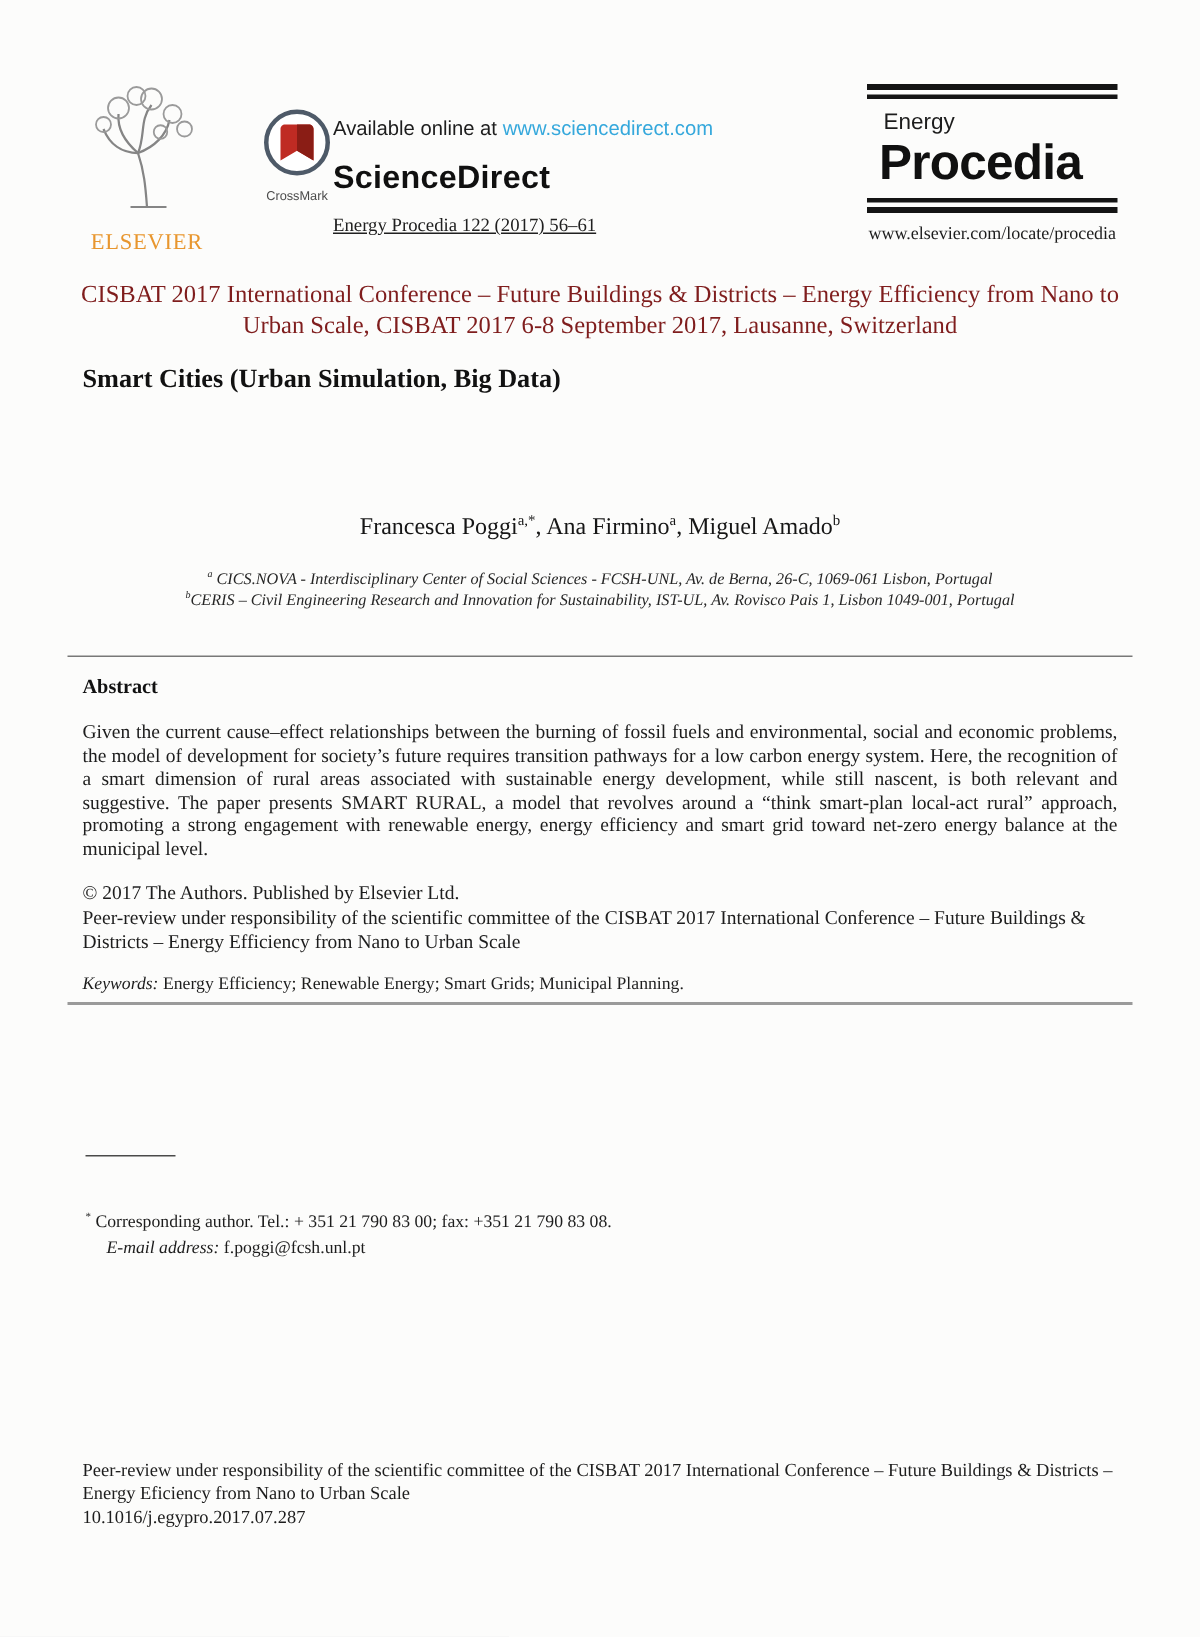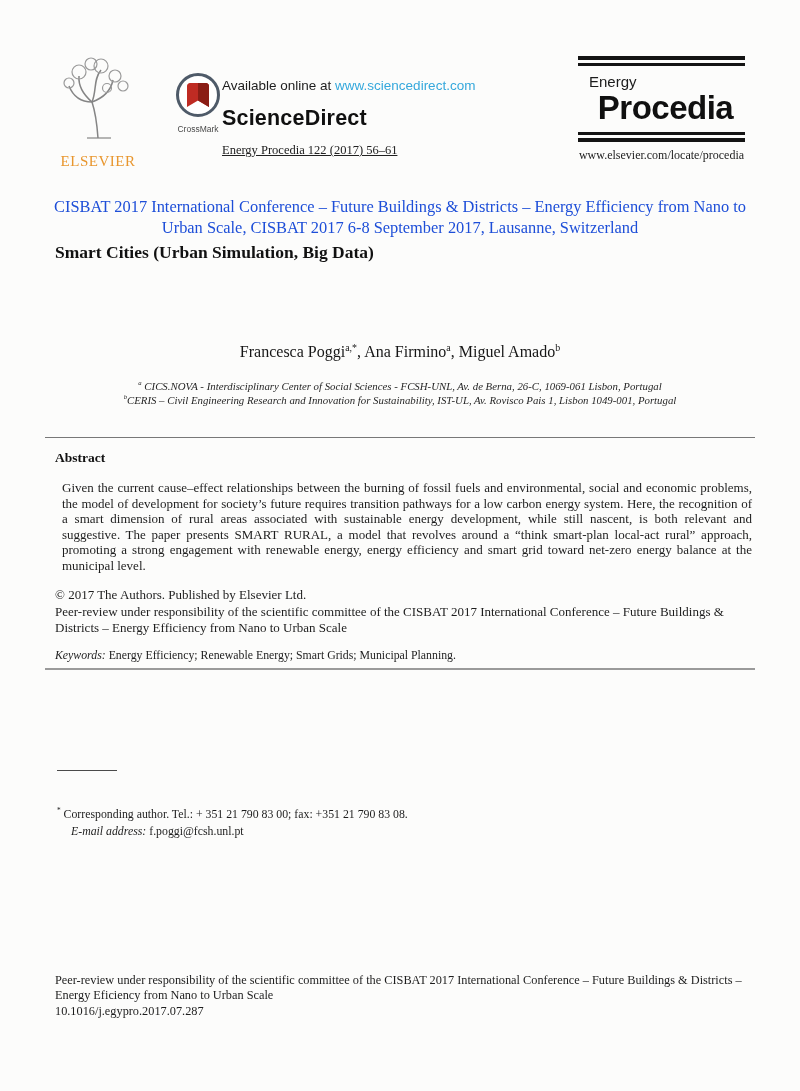--- a/index.html
+++ b/index.html
@@ -19,40 +19,40 @@
   .avail{font-size:13.5px;color:#1d1d1d;}
   .avail a, .link-blue{color:#35a8dc;text-decoration:none;}
   .sd-wordmark{font-size:21.5px;font-weight:bold;color:#101010;margin-top:13px;letter-spacing:.2px;}
   .citation{font-size:12.5px;margin-top:12px;color:#202020;text-decoration:underline;}
   .procedia-box{left:578px;top:56px;width:167px;}
   .rule-a{height:3.5px;background:#141414;}
   .rule-gap{height:3px;}
   .rule-b{height:3px;background:#141414;}
   .pj-energy{font-family:"Liberation Sans",sans-serif;font-size:15px;color:#1c1c1c;margin:7px 0 0 11px;}
   .pj-procedia{font-family:"Liberation Sans",sans-serif;font-size:33px;font-weight:bold;color:#101010;
-               letter-spacing:-.5px;margin:1px 0 0 8px;line-height:1.05;text-align:center;}
+               letter-spacing:-.5px;margin:1px 0 0 8px;line-height:1.05;}
   .pj-rules-bottom{margin-top:7px;}
   .pj-url{font-size:12px;text-align:center;margin-top:6px;color:#1c1c1c;}
 
   
-  .conf-heading{left:52px;top:196px;width:696px;text-align:center;font-size:16.4px;line-height:1.28;color:#1d4ed8;}
+  .conf-heading{left:52px;top:185px;width:696px;text-align:center;font-size:16.4px;line-height:1.28;color:#7f1d1d;}
   .session-heading{left:55px;top:242px;width:690px;font-size:17.5px;font-weight:bold;color:#111;}
   .article-title{left:50px;top:266px;width:700px;text-align:center;font-size:23.5px;line-height:1.3;color:#131313;}
   .authors-line{left:55px;top:343px;width:690px;text-align:center;font-size:16px;color:#161616;}
   .affiliations{left:55px;top:379px;width:690px;text-align:center;font-style:italic;font-size:10.8px;
                 line-height:1.3;color:#262626;}
 
   
   .divider-1{left:45px;top:437px;width:710px;height:1px;background:#787878;}
   .divider-2{left:45px;top:668px;width:710px;height:2px;background:#9a9a9a;}
   .footnote-rule{left:57px;top:770px;width:60px;height:1px;background:#4a4a4a;}
 
   
   .abstract-heading{left:55px;top:450px;font-size:13.5px;font-weight:bold;color:#111;}
-  .abstract-body{left:55px;top:480px;width:690px;font-size:13px;line-height:15.6px;text-align:justify;color:#1d1d1d;margin-left:7px;}
+  .abstract-body{left:55px;top:480px;width:690px;font-size:13px;line-height:15.6px;text-align:justify;color:#1d1d1d;}
   .copyright-line{left:55px;top:587px;width:690px;font-size:13px;color:#1d1d1d;}
   .peer-review{left:55px;top:604px;width:698px;font-size:13px;line-height:16px;color:#1d1d1d;}
   .keywords-line{left:55px;top:648px;width:690px;font-size:11.8px;color:#1d1d1d;}
   .kw-label{font-style:italic;text-align:center;}
 
   
   .corresponding-note{left:57px;top:806px;width:600px;font-size:11.8px;line-height:1.42;color:#1d1d1d;}
   .email-line{padding-left:14px;}
   .email-label{font-style:italic;}
   .email-line a{color:#1d1d1d;text-decoration:none;}

